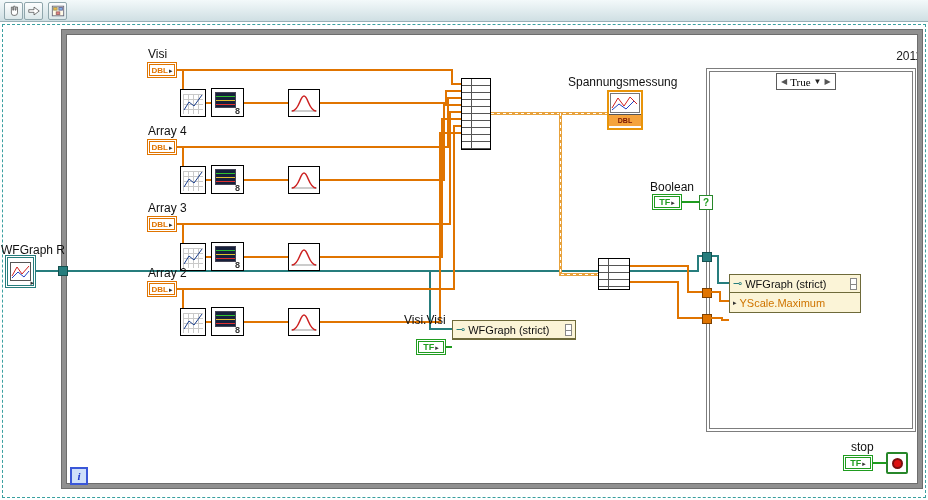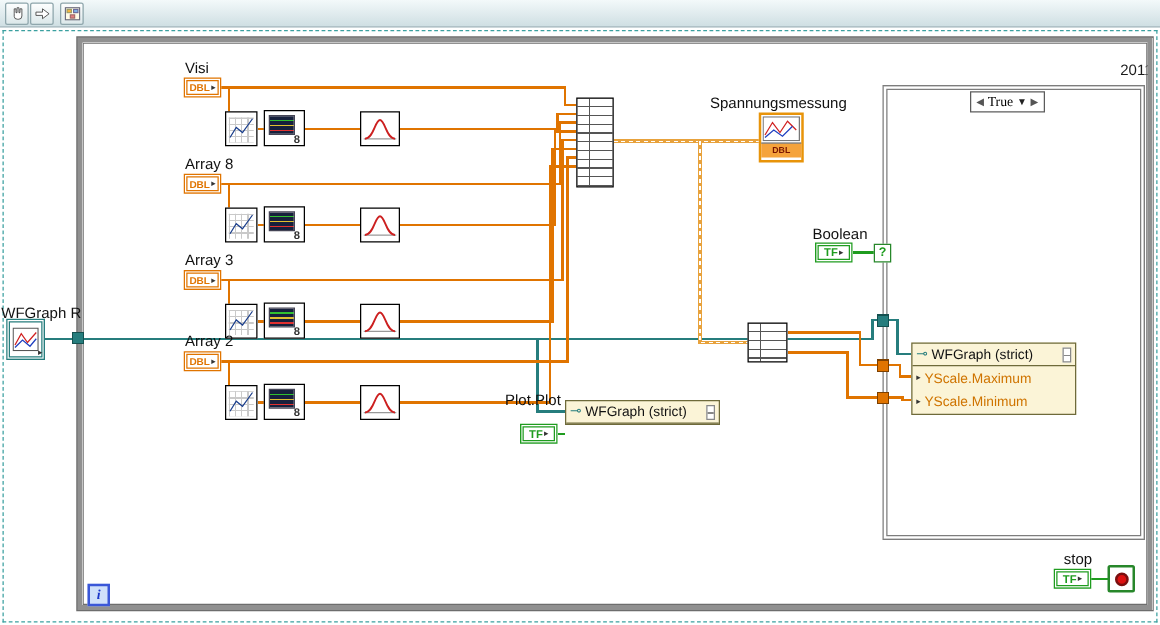--- a/index.html
+++ b/index.html
@@ -218,21 +218,21 @@
     <div class="scope-screen"></div>
     <span class="scope-8">8</span>
   </div>
   <div class="iconbox icon-bell" style="left:288px;top:89px">
     <svg width="30" height="26">
         <polyline points="2,21 28,21" stroke="#999"></polyline>
       <path d="M3,21 C10,21 11,6 15,6 C19,6 20,21 27,21" stroke="#cc2020" fill="none" stroke-width="1.5"></path>
       </svg>
   </div>
 
-  <div class="flabel" style="left:148px;top:124px">Array 8</div>
+  <div class="flabel" style="left:148px;top:124px">Array 4</div>
   <div class="term term-dbl" style="left:147px;top:139px">
     <span class="t-label">DBL</span>
     <span class="t-arrow">▸</span>
   </div>
   <div class="iconbox icon-wave" style="left:180px;top:166px">
     <svg width="24" height="26">
         <polyline points="3,20 8,12 13,16 21,5" stroke="#1a3e8c" fill="none"></polyline>
       </svg>
   </div>
   <div class="iconbox icon-scope" style="left:211px;top:165px">
@@ -323,27 +323,23 @@
   <div class="propnode" style="left:729px;top:274px;width:132px">
     <div class="pn-hdr">
       <span class="pn-ref">⊸</span>
       <span class="pn-title">WFGraph (strict)</span>
       <span class="pn-corner"></span>
     </div>
     <div class="pn-row">
       <span class="pn-in">▸</span>
       <span class="pn-prop">YScale.Maximum</span>
     </div>
-    <div class="pn-row">
-      <span class="pn-in">▸</span>
-      <span class="pn-prop">YScale.Minimum</span>
-    </div>
-  </div>
-
-  <div class="flabel" style="left:404px;top:313px">Plot.Plot</div>
+  </div>
+
+  <div class="flabel" style="left:404px;top:313px">Visi.Visi</div>
   <div class="term term-tf" style="left:416px;top:339px">
     <span class="t-label">TF</span>
     <span class="t-arrow">▸</span>
   </div>
   <div class="propnode" style="left:452px;top:320px;width:124px">
     <div class="pn-hdr">
       <span class="pn-ref">⊸</span>
       <span class="pn-title">WFGraph (strict)</span>
       <span class="pn-corner"></span>
     </div>

